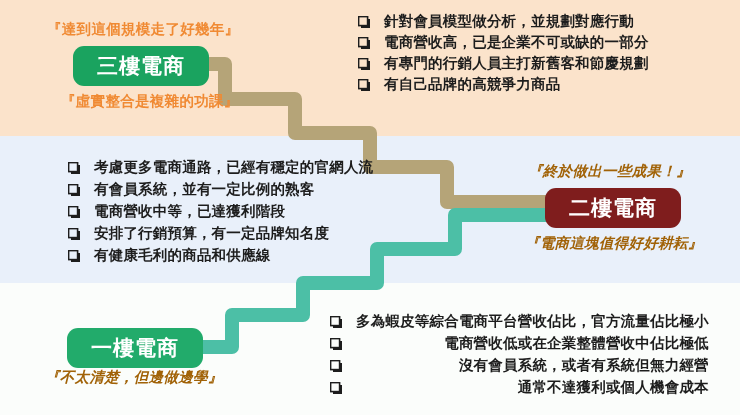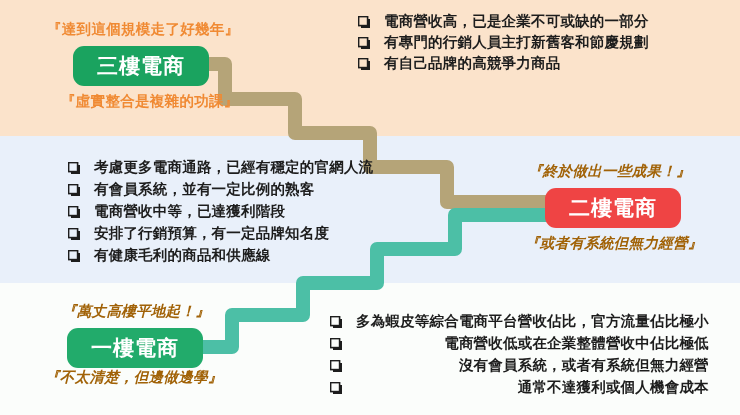--- a/index.html
+++ b/index.html
@@ -28,21 +28,21 @@
     display:flex;
     align-items:center;
     justify-content:center;
     color:#ffffff;
     font-weight:bold;
     font-size:21px;
     letter-spacing:1px;
     white-space:nowrap;
   }
   #box-f3 { left:73px;  top:46px;  width:136px; height:40px; background:#1aa35f; }
-  #box-f2 { left:545px; top:188px; width:136px; height:40px; background:#ef4444; }
+  #box-f2 { left:545px; top:188px; width:136px; height:40px; background:#7f1d1d; }
   #box-f1 { left:67px;  top:328px; width:136px; height:40px; background:#22ab6b; }
 
   
   .caption {
     position:absolute;
     font-size:14.5px;
     font-weight:bold;
     white-space:nowrap;
     letter-spacing:0.3px;
   }
@@ -109,20 +109,29 @@
   <div class="caption orange" id="cap-f3-bot">『虛實整合是複雜的功課』</div>
 
   <div class="bullets" id="bullets-f3">
     <div class="bullet-row">
       <span class="bullet-mark">
         <svg width="13" height="13" viewBox="0 0 13 13">
             <rect x="3" y="3" width="9" height="9" fill="#1d1d1d"></rect>
             <rect x="0.6" y="0.6" width="9" height="9" fill="#fbe3cb" stroke="#1d1d1d" stroke-width="1.6"></rect>
           </svg>
       </span>
+      <span class="bullet-text">針對會員模型做分析，並規劃對應行動</span>
+    </div>
+    <div class="bullet-row">
+      <span class="bullet-mark">
+        <svg width="13" height="13" viewBox="0 0 13 13">
+            <rect x="3" y="3" width="9" height="9" fill="#1d1d1d"></rect>
+            <rect x="0.6" y="0.6" width="9" height="9" fill="#fbe3cb" stroke="#1d1d1d" stroke-width="1.6"></rect>
+          </svg>
+      </span>
       <span class="bullet-text">電商營收高，已是企業不可或缺的一部分</span>
     </div>
     <div class="bullet-row">
       <span class="bullet-mark">
         <svg width="13" height="13" viewBox="0 0 13 13">
             <rect x="3" y="3" width="9" height="9" fill="#1d1d1d"></rect>
             <rect x="0.6" y="0.6" width="9" height="9" fill="#fbe3cb" stroke="#1d1d1d" stroke-width="1.6"></rect>
           </svg>
       </span>
       <span class="bullet-text">有專門的行銷人員主打新舊客和節慶規劃</span>
@@ -185,23 +194,22 @@
       <span class="bullet-text">有健康毛利的商品和供應線</span>
     </div>
   </div>
 
   <div class="caption teal" id="cap-f2-top">『終於做出一些成果！』</div>
 
   <div class="floor-box" id="box-f2">
     <span>二樓電商</span>
   </div>
 
-  <div class="caption teal" id="cap-f2-bot">『或者有系統但無力經營』</div>
-
-  <div class="caption teal" id="cap-f1-top">『萬丈高樓平地起！』</div>
+  <div class="caption teal" id="cap-f2-bot">『電商這塊值得好好耕耘』</div>
+
 
   <div class="floor-box" id="box-f1">
     <span>一樓電商</span>
   </div>
 
   <div class="caption teal" id="cap-f1-bot">『不太清楚，但邊做邊學』</div>
 
   <div class="bullets" id="bullets-f1">
     <div class="bullet-row">
       <span class="bullet-mark">

